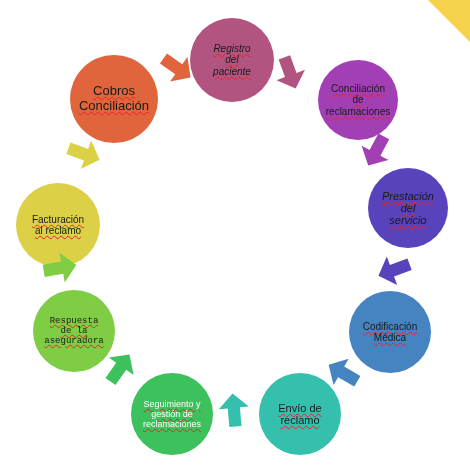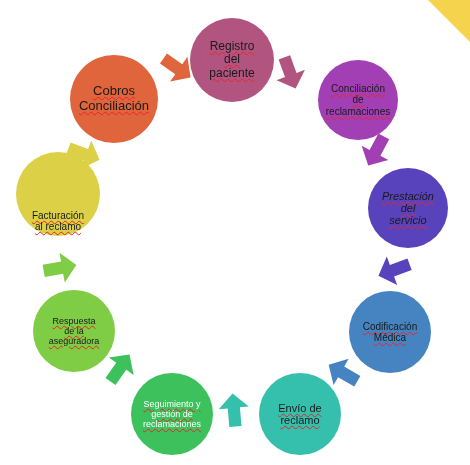--- a/index.html
+++ b/index.html
@@ -61,42 +61,42 @@
     height: 100%;
     overflow: visible;
   }
 </style>
 </head>
 <body>
 
 <div id="diagram">
   <div class="corner-triangle"></div>
   <div id="nodes-layer">
-      <div class="node" style="left: 190px; top: 18px; width: 84px; height: 84px; background: rgb(177, 85, 128); color: rgb(26, 26, 26); font-size: 12px;">
+      <div class="node" style="left: 190px; top: 18px; width: 84px; height: 84px; background: rgb(177, 85, 128); color: rgb(26, 26, 26); font-size: 10px; font-style: italic;">
         <span class="label"><span class="spell">Registro</span><br><span class="spell">del</span><br><span class="spell">paciente</span></span>
       </div>
       <div class="node" style="left: 318px; top: 60px; width: 80px; height: 80px; background: rgb(162, 63, 180); color: rgb(26, 26, 26); font-size: 10px;">
         <span class="label"><span class="spell">Conciliación</span><br><span class="spell">de</span><br><span class="spell">reclamaciones</span></span>
       </div>
       <div class="node" style="left: 368px; top: 168px; width: 80px; height: 80px; background: rgb(89, 67, 189); color: rgb(26, 26, 26); font-size: 11px; font-style: italic;">
         <span class="label"><span class="spell">Prestación</span><br><span class="spell">del</span><br><span class="spell">servicio</span></span>
       </div>
       <div class="node" style="left: 349px; top: 291px; width: 82px; height: 82px; background: rgb(69, 132, 192); color: rgb(26, 26, 26); font-size: 10px;">
         <span class="label"><span class="spell">Codificación</span><br><span class="spell">Médica</span></span>
       </div>
       <div class="node" style="left: 259px; top: 373px; width: 82px; height: 82px; background: rgb(52, 192, 172); color: rgb(26, 26, 26); font-size: 11px; justify-content: center;">
         <span class="label"><span class="spell">Envío de</span><br><span class="spell">reclamo</span></span>
       </div>
       <div class="node" style="left: 131px; top: 373px; width: 82px; height: 82px; background: rgb(60, 193, 92); color: rgb(255, 255, 255); font-size: 9px; justify-content: center;">
         <span class="label"><span class="spell">Seguimiento y</span><br><span class="spell">gestión de</span><br><span class="spell">reclamaciones</span></span>
       </div>
-      <div class="node" style="left: 33px; top: 290px; width: 82px; height: 82px; background: rgb(126, 205, 69); color: rgb(26, 26, 26); font-size: 9px;">
+      <div class="node" style="left: 33px; top: 290px; width: 82px; height: 82px; background: rgb(126, 205, 69); color: rgb(26, 26, 26); font-size: 9px; font-family: Liberation Mono, monospace;">
         <span class="label"><span class="spell">Respuesta</span><br><span class="spell">de la</span><br><span class="spell">aseguradora</span></span>
       </div>
-      <div class="node" style="left: 16px; top: 152px; width: 84px; height: 84px; background: rgb(219, 208, 70); color: rgb(26, 26, 26); font-size: 10px; align-items: flex-end;">
+      <div class="node" style="left: 16px; top: 183px; width: 84px; height: 84px; background: rgb(219, 208, 70); color: rgb(26, 26, 26); font-size: 10px;">
         <span class="label"><span class="spell">Facturación</span><br><span class="spell">al reclamo</span></span>
       </div>
       <div class="node" style="left: 70px; top: 55px; width: 88px; height: 88px; background: rgb(224, 101, 60); color: rgb(26, 26, 26); font-size: 13px;">
         <span class="label"><span class="spell">Cobros</span><br><span class="spell">Conciliación</span></span>
       </div>
     </div>
   <div id="arrows-layer">
       <div class="arrow" style="left: 159px; top: 50px; width: 36px; height: 36px; transform: rotate(35deg);">
         <svg viewBox="0 0 100 100">
           <path d="M4 33 L56 33 L56 8 L96 50 L56 92 L56 67 L4 67 Z" fill="#e0653c"></path>

